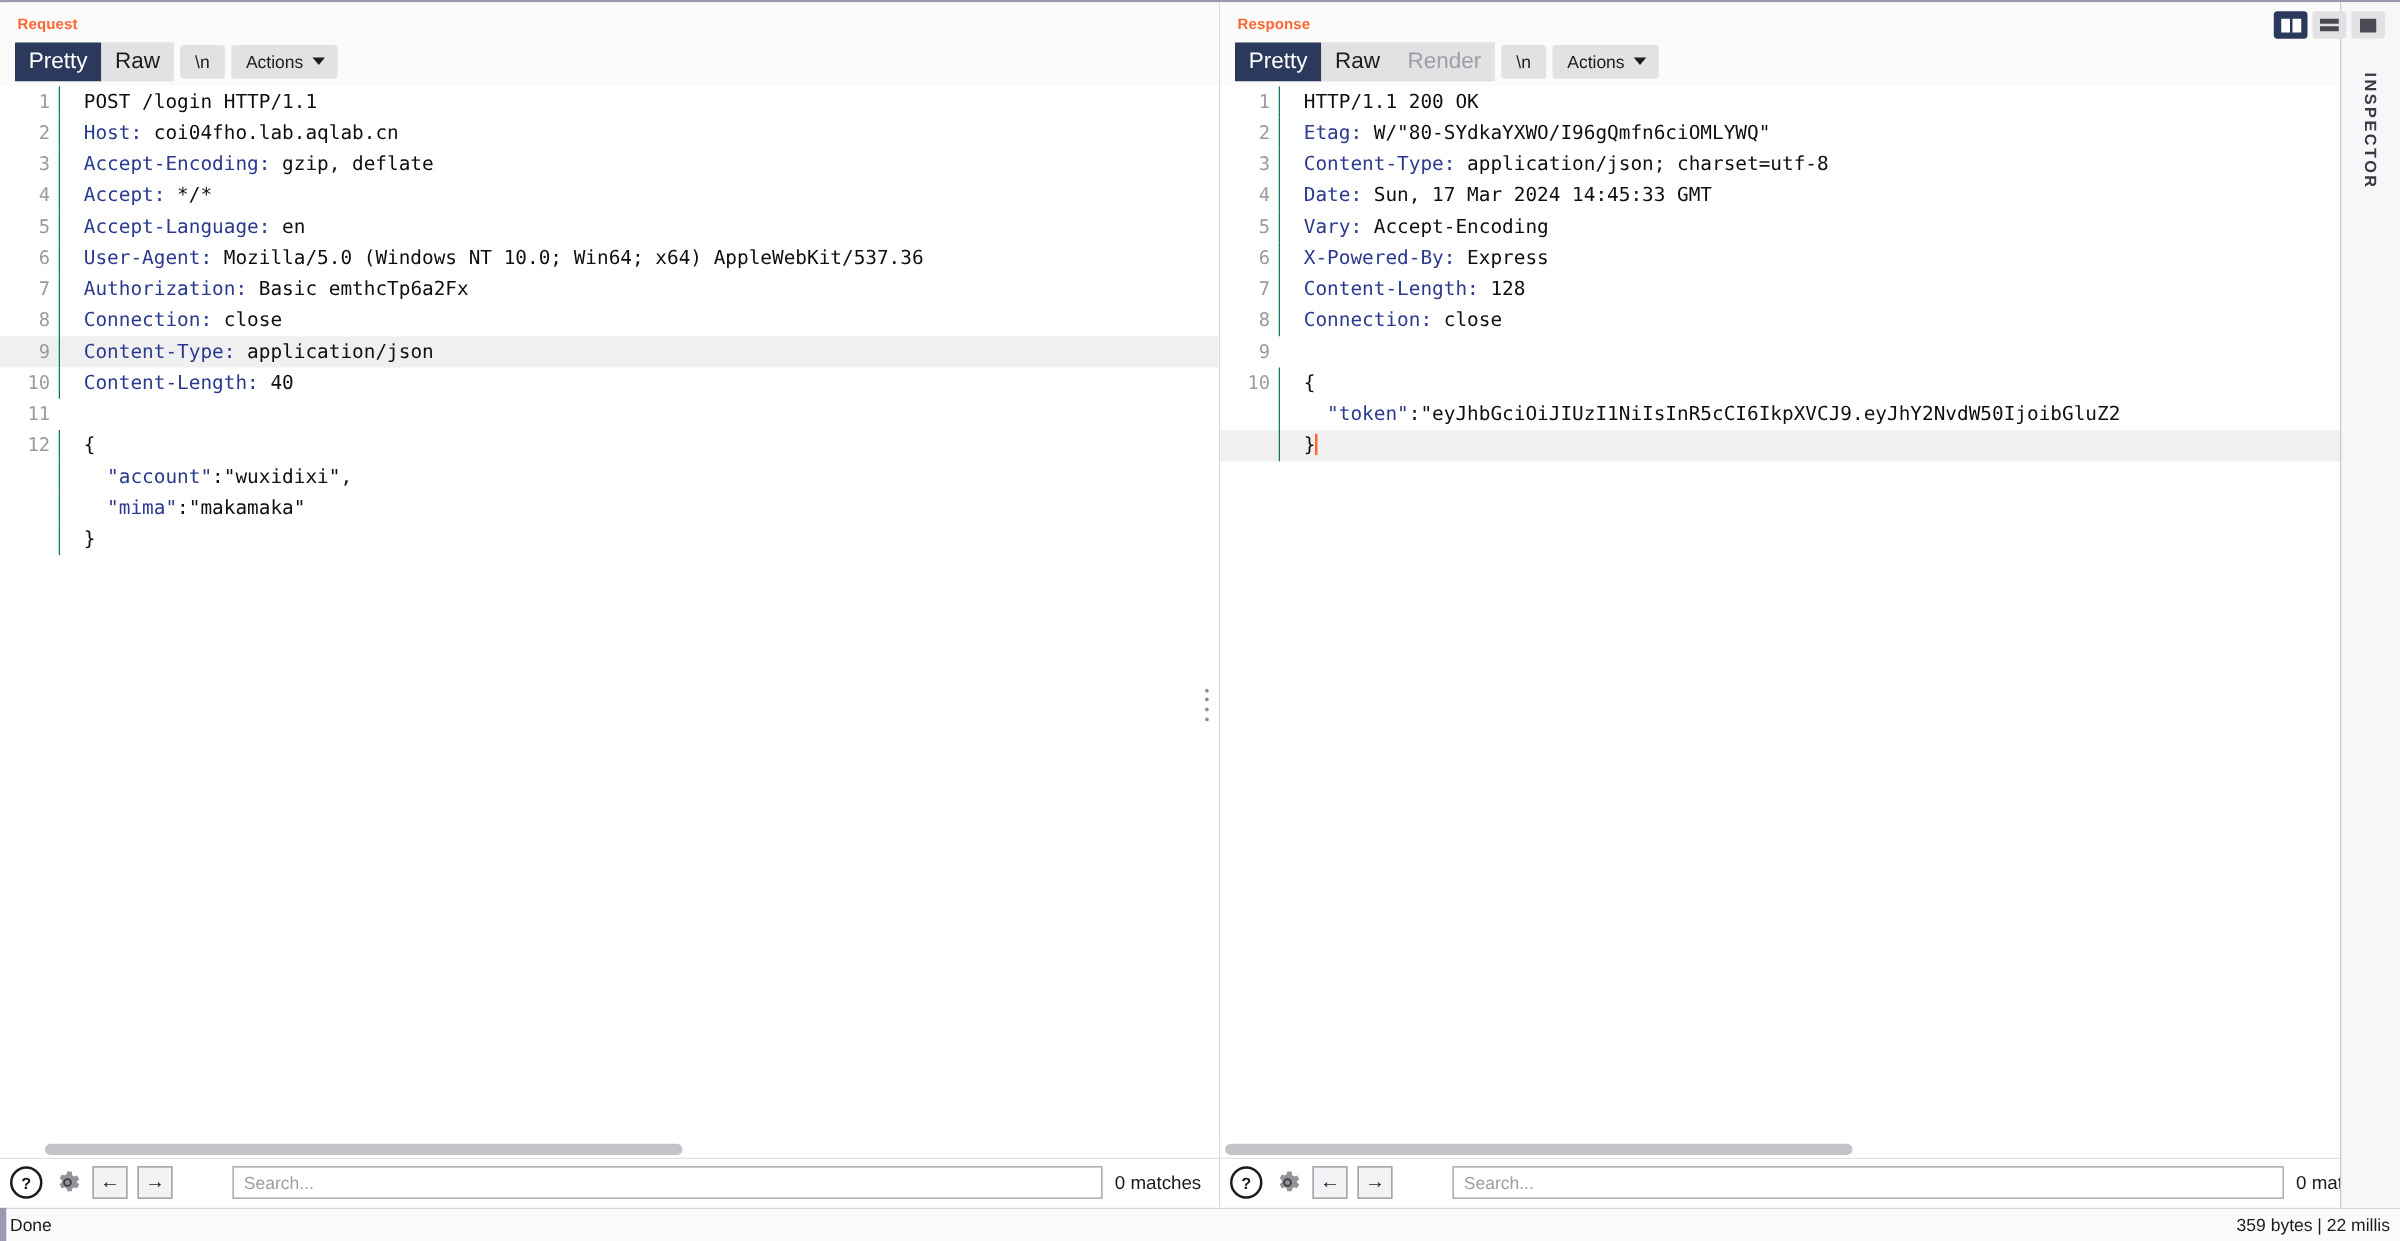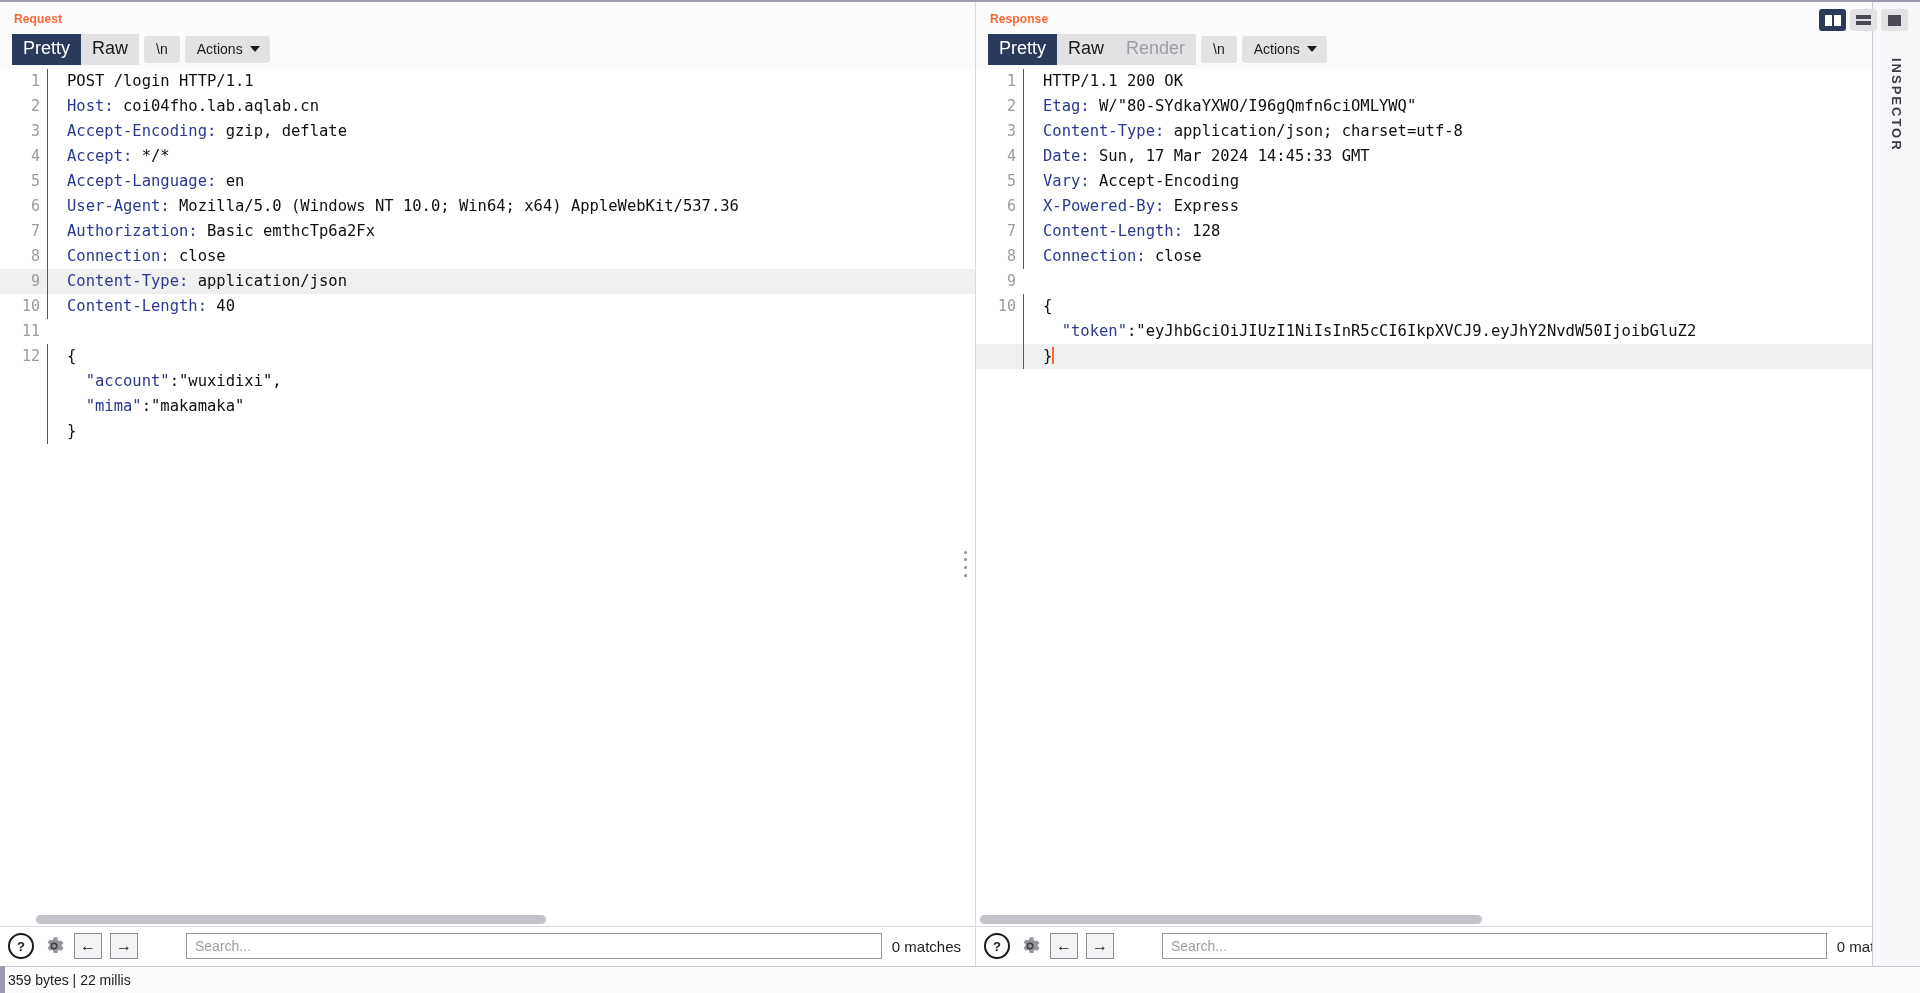--- a/index.html
+++ b/index.html
@@ -244,16 +244,17 @@
           <span></span>
             <span></span>
             <span></span>
         </div>
       </div>
       <div class="rail-label">INSPECTOR</div>
     </div>
   </div>
 
   <div class="statusbar">
+    <div class="status-left">Done</div>
     <div class="status-right">359 bytes | 22 millis</div>
   </div>
 
 </div>
 
 </body></html>

